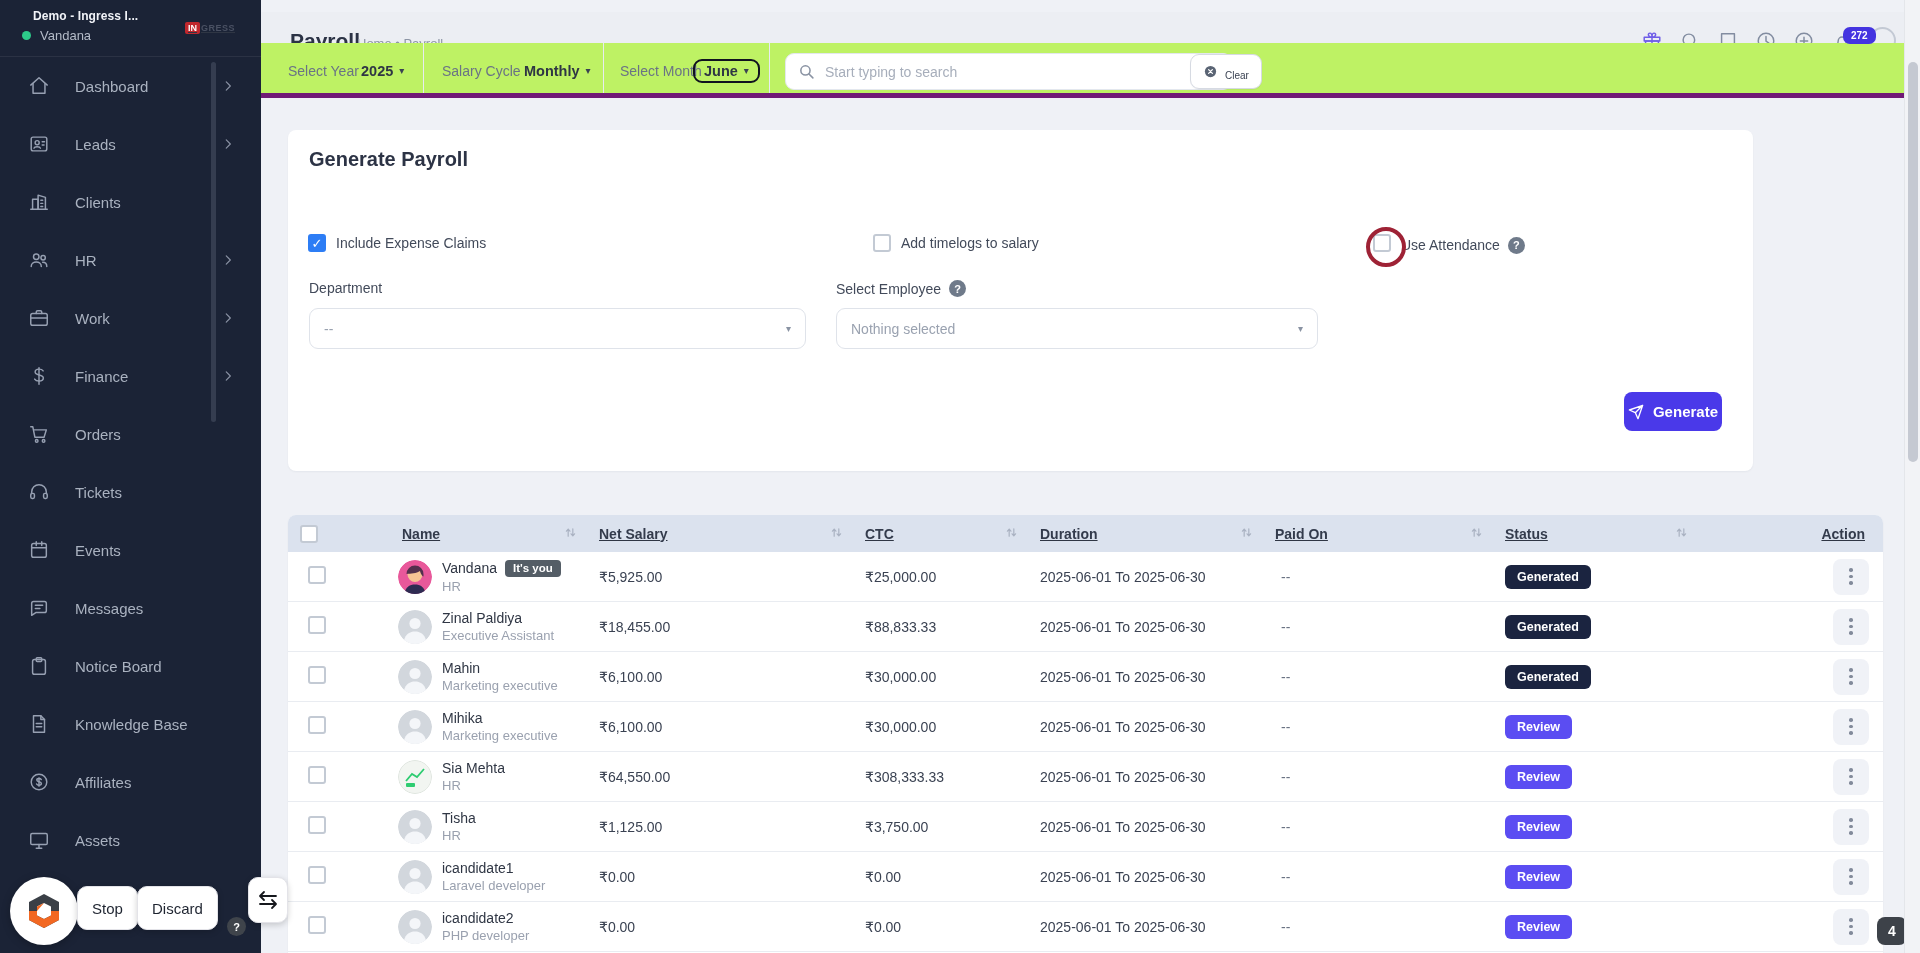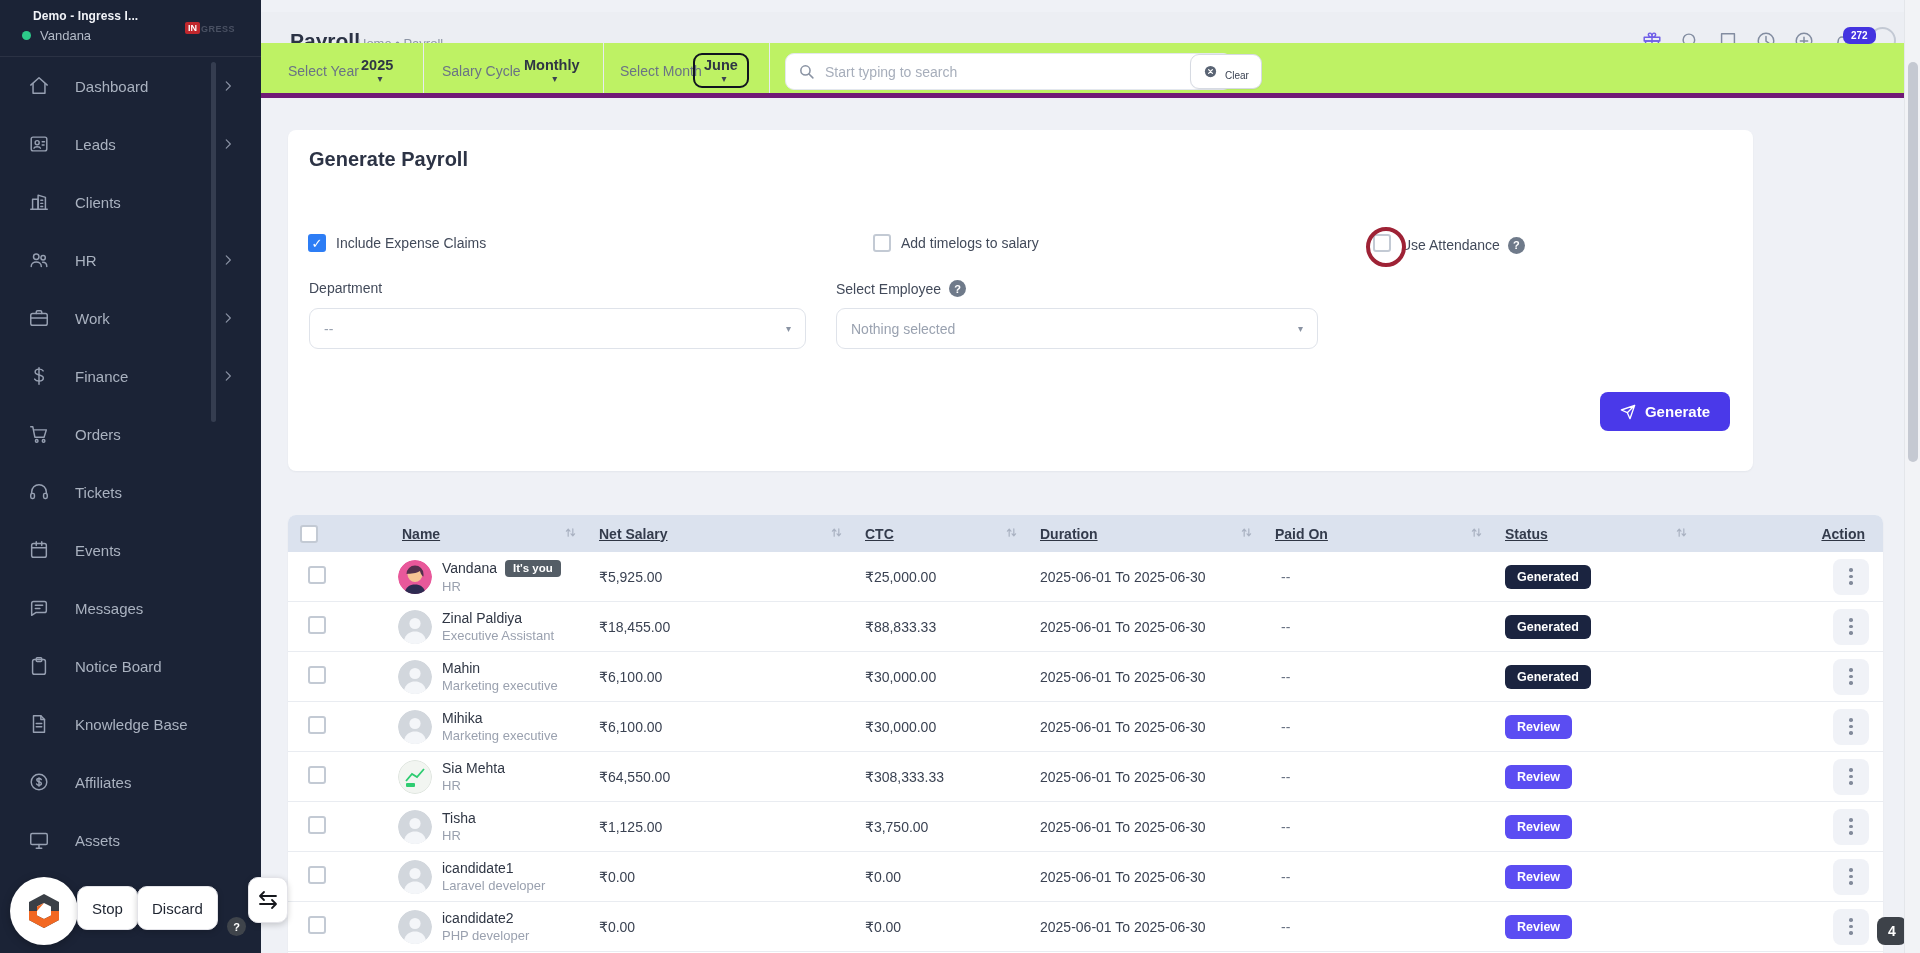--- a/index.html
+++ b/index.html
@@ -3,21 +3,21 @@
 <meta charset="utf-8">
 <style>
   * { margin:0; padding:0; box-sizing:border-box; }
   html,body { width:1920px; height:953px; overflow:hidden; }
   body { font-family:"Liberation Sans","DejaVu Sans",sans-serif; background:#eff1f6; position:relative; color:#2f3644; }
 
   
   .sidebar { position:absolute; left:0; top:0; width:261px; height:953px; background:#1b2336; z-index:5; }
   .ws-header { height:57px; padding:9px 14px 0 22px; border-bottom:1px solid rgba(255,255,255,.07); position:relative; }
   .org-name { color:#f1f3f8; font-size:12px; font-weight:700; letter-spacing:.1px;margin-left:11px; }
-  .brand-logo { position:absolute; right:26px; top:22px; display:flex; align-items:flex-end; }
+  .brand-logo { position:absolute; right:26px; top:22px; display:flex; align-items:center;text-decoration:underline; }
   .brand-in { background:#c0272d; color:#fff; font-size:9px; font-weight:700; padding:1px 3px; border-radius:2px; }
   .brand-rest { color:#4a5163; font-size:9px; font-weight:700; letter-spacing:.5px; margin-left:1px; }
   .user-line { display:flex; align-items:center; margin-top:5px; }
   .dot-green { width:9px; height:9px; border-radius:50%; background:#2dcb8a; margin-right:9px; }
   .user-name { color:#b4bbc8; font-size:13px; }
   .nav { position:absolute; top:57px; left:0; right:0; }
   .nav-item { height:58px; display:flex; align-items:center; padding-left:28px; position:relative; cursor:pointer; }
   .nav-item .icn { width:22px; height:22px; color:#97a0b2; display:inline-flex; }
   .nav-item .icn svg { width:22px; height:22px; }
   .nav-label { color:#aab2c0; font-size:15px; margin-left:25px; }
@@ -34,21 +34,21 @@
   .tb-btn { width:22px; height:22px; background:none; border:none; color:#828ca0; cursor:pointer; padding:0; display:inline-flex; }
   .tb-btn svg { width:22px; height:22px; }
   .tb-btn.accent { color:#6f5de8; }
   .notif-badge { position:absolute; left:1582px; top:15px; background:#4434e0; color:#fff; font-size:10px; font-weight:700; padding:3px 8px; border-radius:7px; z-index:3; }
   .tb-avatar { position:absolute; left:1608px; top:15px; width:27px; height:27px; border:2px solid #c3c9d4; border-radius:50%; }
 
   
   .filterbar { position:absolute; left:0; top:43px; right:0; height:55px; background:#bef264; border-bottom:5px solid #701a75; }
   .fitem { position:absolute; top:0; height:55px; display:flex; align-items:center; }
   .flabel { font-size:14px; color:#6a7385; }
-  .fvalue { font-size:14.5px; color:#2f3644; font-weight:700; cursor:pointer; display:flex; align-items:center;flex-direction:column; }
+  .fvalue { font-size:14.5px; color:#2f3644; font-weight:700; cursor:pointer; display:flex; align-items:center; }
   .caret { font-size:10px; color:#3a4252; margin-left:6px; }
   .fdiv { position:absolute; top:0; bottom:0; width:1px; background:#e8ebf1; }
   .month-pill { border:2.5px solid #10131f; border-radius:9px; padding:2px 9px; }
   .search-wrap { position:absolute; left:524px; top:10px; width:447px; height:37px; background:#fff; border:1px solid #e3e7ee; border-radius:9px; display:flex; align-items:center; padding:0 12px; }
   .search-wrap .icn { color:#8a93a3; display:inline-flex; margin-right:10px; }
   .search-wrap .icn svg { width:17px; height:17px; }
   .search-wrap input { border:none; outline:none; flex:1; font-size:14px; color:#3a4252; font-family:inherit; background:transparent; }
   .search-wrap input::placeholder { color:#a7aebb; }
   .clear-btn { position:absolute; left:929px; top:11px; height:35px; border:1px solid #d6dae2; background:#fff; border-radius:9px; display:flex; align-items:center; padding:0 12px; cursor:pointer; font-family:inherit; box-shadow:0 1px 1px rgba(27,35,54,.04); }
   .clear-btn .icn { color:#55607080; display:inline-flex; margin-right:7px; color:#5a6474; }
@@ -64,21 +64,21 @@
   .cb.checked { background:#2d7df5; border-color:#2d7df5; }
   .cb.checked::after { content:"✓"; color:#fff; font-size:13px; font-weight:700; line-height:1; }
   .chk-label { font-size:14px; color:#424a5a; margin-left:10px; }
   .ring { position:relative; }
   .ring::before { content:""; position:absolute; left:-7px; top:-7px; width:32px; height:32px; border:4px solid #9e2235; border-radius:50%; }
   .help { width:17px; height:17px; border-radius:50%; background:#6f7a8a; color:#fff; font-size:11px; font-weight:700; display:inline-flex; align-items:center; justify-content:center; margin-left:8px; flex:none; }
   .fld-label { position:absolute; top:150px; font-size:14px; color:#424a5a; display:flex; align-items:center; }
   .select { position:absolute; top:178px; height:41px; border:1px solid #dfe3ea; border-radius:9px; background:#fff; display:flex; align-items:center; padding:0 14px; cursor:pointer; }
   .select .sel-value { font-size:14px; color:#9aa2b0; flex:1; }
   .select .caret { color:#8a93a3; }
-  .gen-btn { position:absolute; right:23px; top:262px; height:39px; background:#4a39e9; border:none; border-radius:8px; color:#fff; display:flex; align-items:center; padding:0 20px; cursor:pointer; font-family:inherit; }
+  .gen-btn { position:absolute; right:31px; top:262px; height:39px; background:#4a39e9; border:none; border-radius:8px; color:#fff; display:flex; align-items:center; padding:0 4px; cursor:pointer; font-family:inherit; }
   .gen-btn .icn { display:inline-flex; margin-right:9px; }
   .gen-btn .icn svg { width:16px; height:16px; }
   .gen-btn span.lbl { font-size:15px; font-weight:600; }
 
   
   .table-card { left:27px; top:515px; width:1595px; height:438px; overflow:hidden; border-radius:8px 8px 0 0; }
   .grid-row { display:grid; grid-template-columns:48px 251px 266px 175px 235px 230px 205px 185px; align-items:center; }
   .thead { height:37px; background:#dbe2ee;text-decoration:underline; }
   .th { display:flex; align-items:center; justify-content:space-between; font-size:14px; font-weight:700; color:#333b4c; padding:0 10px 0 12px; height:35px; cursor:pointer; }
   .th.first { padding-left:12px; justify-content:flex-start; cursor:default; }

